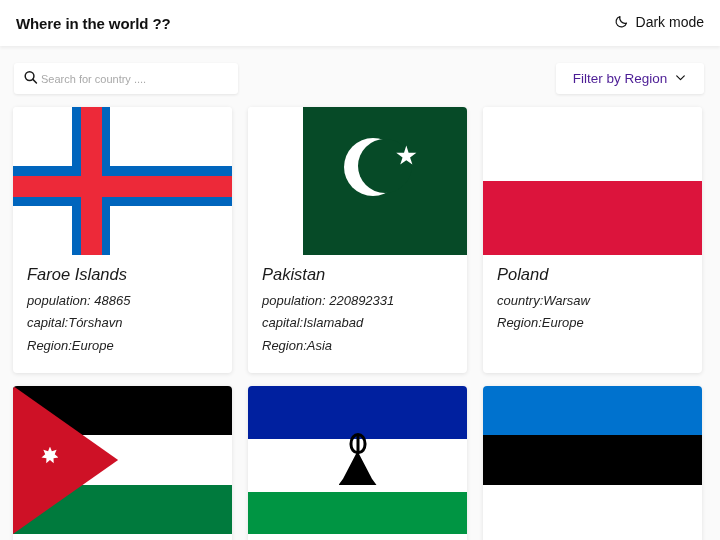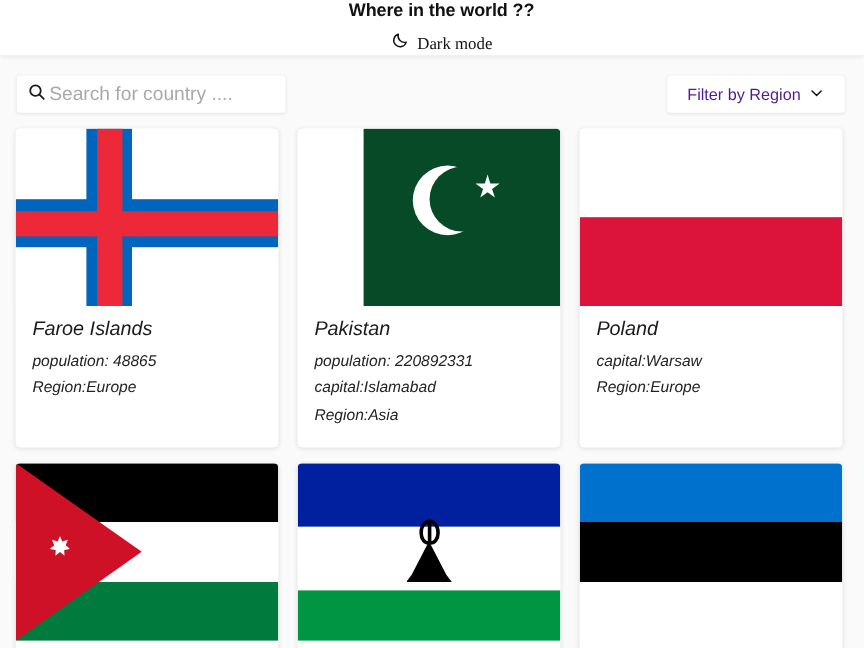--- a/index.html
+++ b/index.html
@@ -13,39 +13,37 @@
   }
 
   
   .header {
     position: relative;
     height: 46px;
     background: #ffffff;
     display: flex;
     align-items: center;
     justify-content: space-between;
-    padding: 0 16px 0 32px;
+    padding: 0 16px 0 16px;
     box-shadow: 0 2px 3px rgba(0,0,0,0.055);
     z-index: 5;
-    flex-direction: column;
   }
   .site-title {
     font-size: 15px;
     font-weight: bold;
     color: #111111;
     letter-spacing: -0.1px;
   }
   .dark-toggle {
     display: flex;
-    align-items: flex-end;
+    align-items: flex-start;
     gap: 7px;
     cursor: pointer;
     font-size: 14px;
     color: #111111;
-    font-family: Liberation Serif, serif;
   }
   .moon-icon { display: block; }
 
   
   .controls {
     display: flex;
     align-items: flex-start;
     justify-content: space-between;
     padding: 17px 16px 0 14px;
   }
@@ -65,21 +63,21 @@
     left: 9px;
     top: 50%;
     transform: translateY(-50%);
     display: block;
   }
   .search-input {
     border: none;
     outline: none;
     background: transparent;
     font-family: "Liberation Sans", sans-serif;
-    font-size: 16px;
+    font-size: 11px;
     color: #222;
     width: 100%;
     height: 100%;
     padding: 0;
   }
   .search-input::placeholder { color: #a9a9a9; }
 
   .filter-box {
     width: 148px;
     height: 31px;
@@ -279,20 +277,21 @@
       <div class="flag-inner fl-faroe">
         <div class="vbar v-blue"></div>
         <div class="hbar h-blue"></div>
         <div class="vbar v-red"></div>
         <div class="hbar h-red"></div>
       </div>
     </div>
     <div class="info">
       <div class="country-name">Faroe Islands</div>
       <div class="meta">population: 48865</div>
+      <div class="meta">capital:Tórshavn</div>
       <div class="meta">Region:Europe</div>
     </div>
   </div>
 
   <div class="card">
     <div class="flag">
       <div class="flag-inner fl-pak">
         <div class="green"></div>
         <div class="crescent"></div>
         <div class="star"></div>
@@ -308,21 +307,21 @@
 
   <div class="card">
     <div class="flag">
       <div class="flag-inner fl-pol">
         <div class="w"></div>
         <div class="r"></div>
       </div>
     </div>
     <div class="info">
       <div class="country-name">Poland</div>
-      <div class="meta">capital:Warsaw</div>
+      <div class="meta">country:Warsaw</div>
       <div class="meta">Region:Europe</div>
     </div>
   </div>
 
   <div class="card">
     <div class="flag">
       <div class="flag-inner fl-jor">
         <div class="b1"></div>
         <div class="b2"></div>
         <div class="b3"></div>

